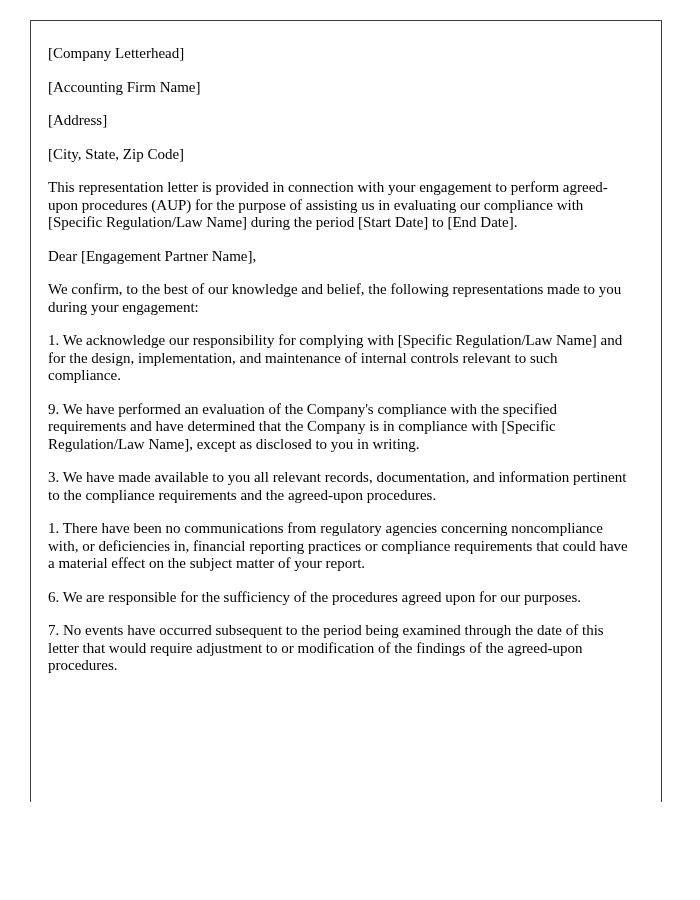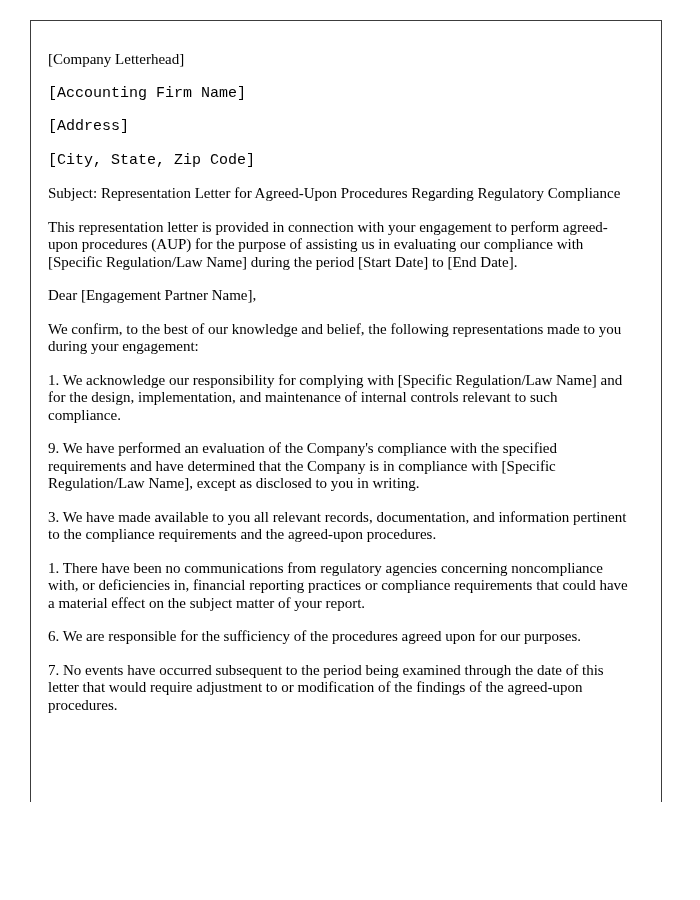--- a/index.html
+++ b/index.html
@@ -13,51 +13,49 @@
   .doc-frame {
     position: absolute;
     left: 30px;
     top: 20px;
     width: 632px;
     height: 782px;
     border: 1px solid #3c3c3c;
     border-bottom: none;
     overflow: hidden;
     background: #ffffff;
-    padding: 30px 27px 0 17px;
+    padding: 24px 27px 0 17px;
     font-family: "Liberation Serif", "DejaVu Serif", serif;
     font-size: 15px;
     line-height: 17.5px;
     color: #000000;
   }
   .doc-frame p {
     margin: 0 0 16px 0;
   }
   .addr-line {
     margin: 0;
-    font-family: Liberation Mono, monospace;
   }
   .addr-block {
     margin: 0 0 16px 0;
   }
 </style>
 </head>
 <body>
 
 <div class="doc-frame">
   <p>[Company Letterhead]</p>
 
 
   <div class="addr-block">
     <p class="addr-line">[Accounting Firm Name]</p>
     <p class="addr-line">[Address]</p>
     <p class="addr-line">[City, State, Zip Code]</p>
   </div>
 
-  <p>Subject: Representation Letter for Agreed-Upon Procedures Regarding Regulatory Compliance</p>
 
   <p>This representation letter is provided in connection with your engagement to perform agreed-upon procedures (AUP) for the purpose of assisting us in evaluating our compliance with [Specific Regulation/Law Name] during the period [Start Date] to [End Date].</p>
 
   <p>Dear [Engagement Partner Name],</p>
 
   <p>We confirm, to the best of our knowledge and belief, the following representations made to you during your engagement:</p>
 
   <p>1. We acknowledge our responsibility for complying with [Specific Regulation/Law Name] and for the design, implementation, and maintenance of internal controls relevant to such compliance.</p>
   <p>9. We have performed an evaluation of the Company's compliance with the specified requirements and have determined that the Company is in compliance with [Specific Regulation/Law Name], except as disclosed to you in writing.</p>
   <p>3. We have made available to you all relevant records, documentation, and information pertinent to the compliance requirements and the agreed-upon procedures.</p>

